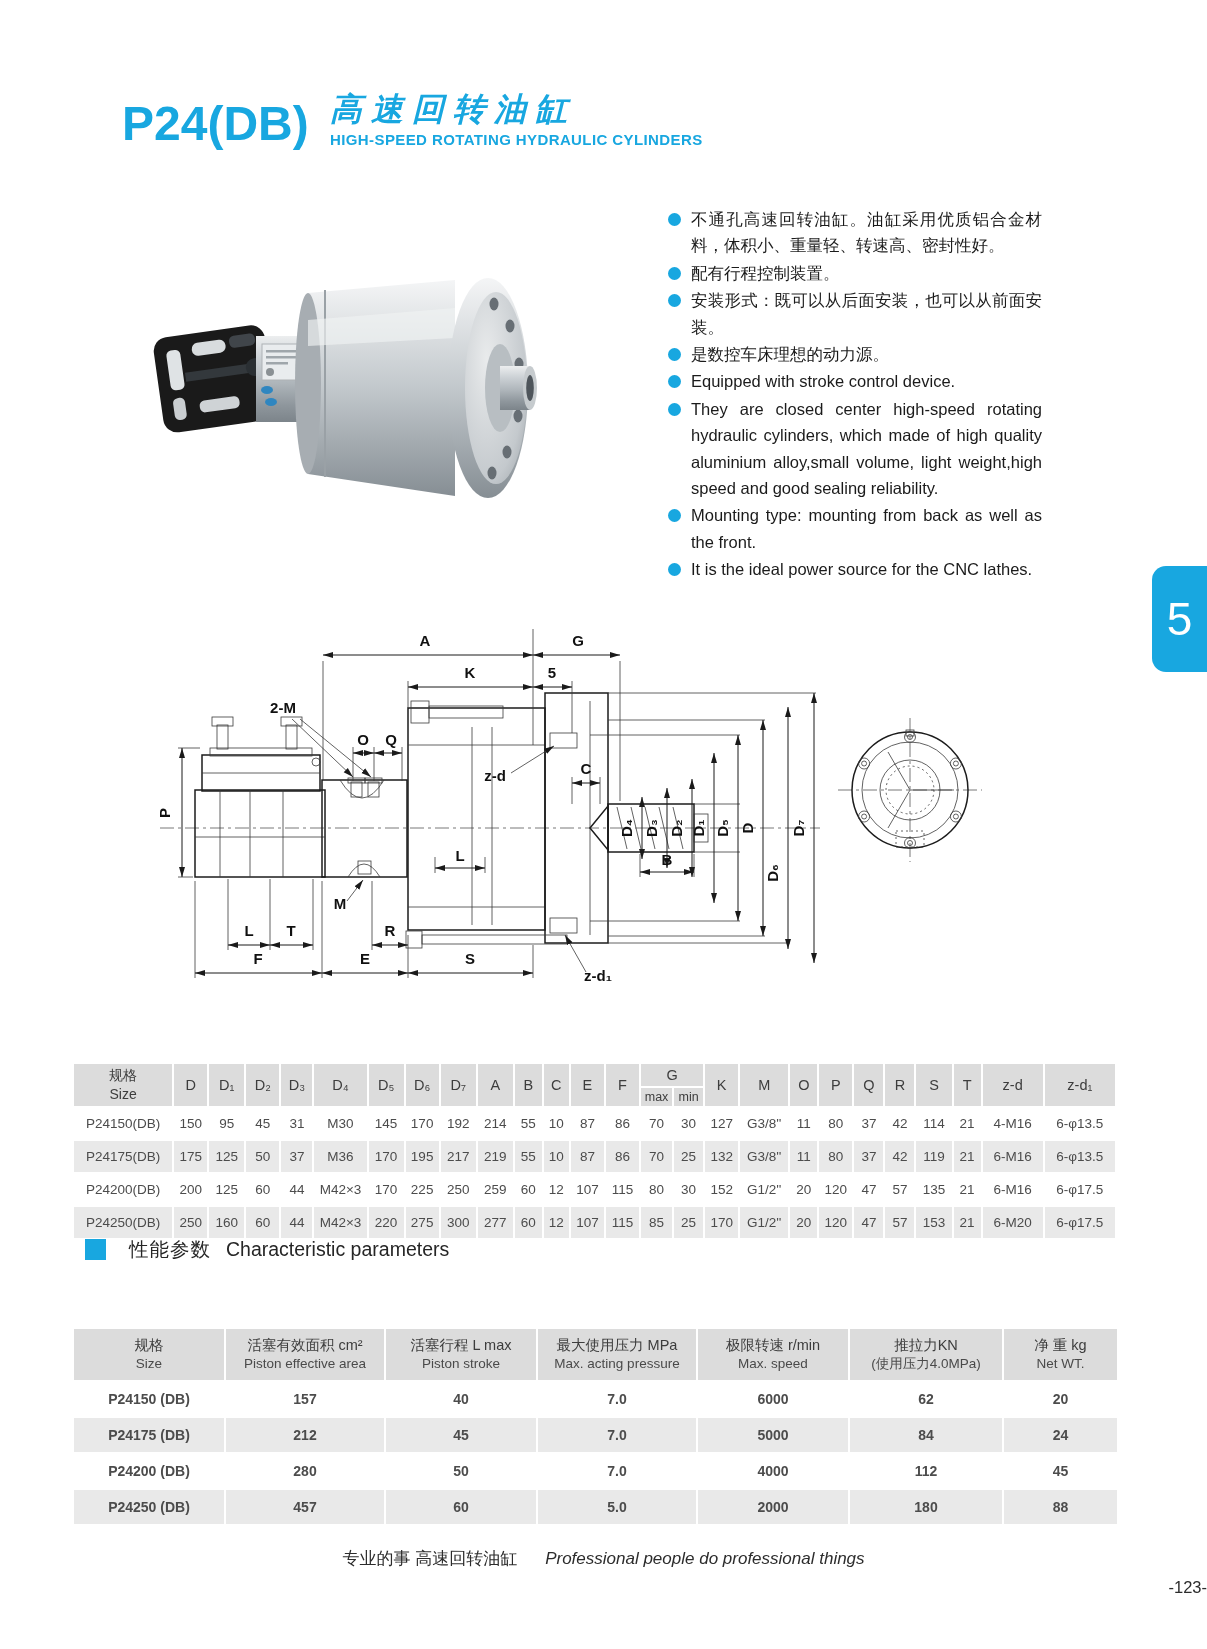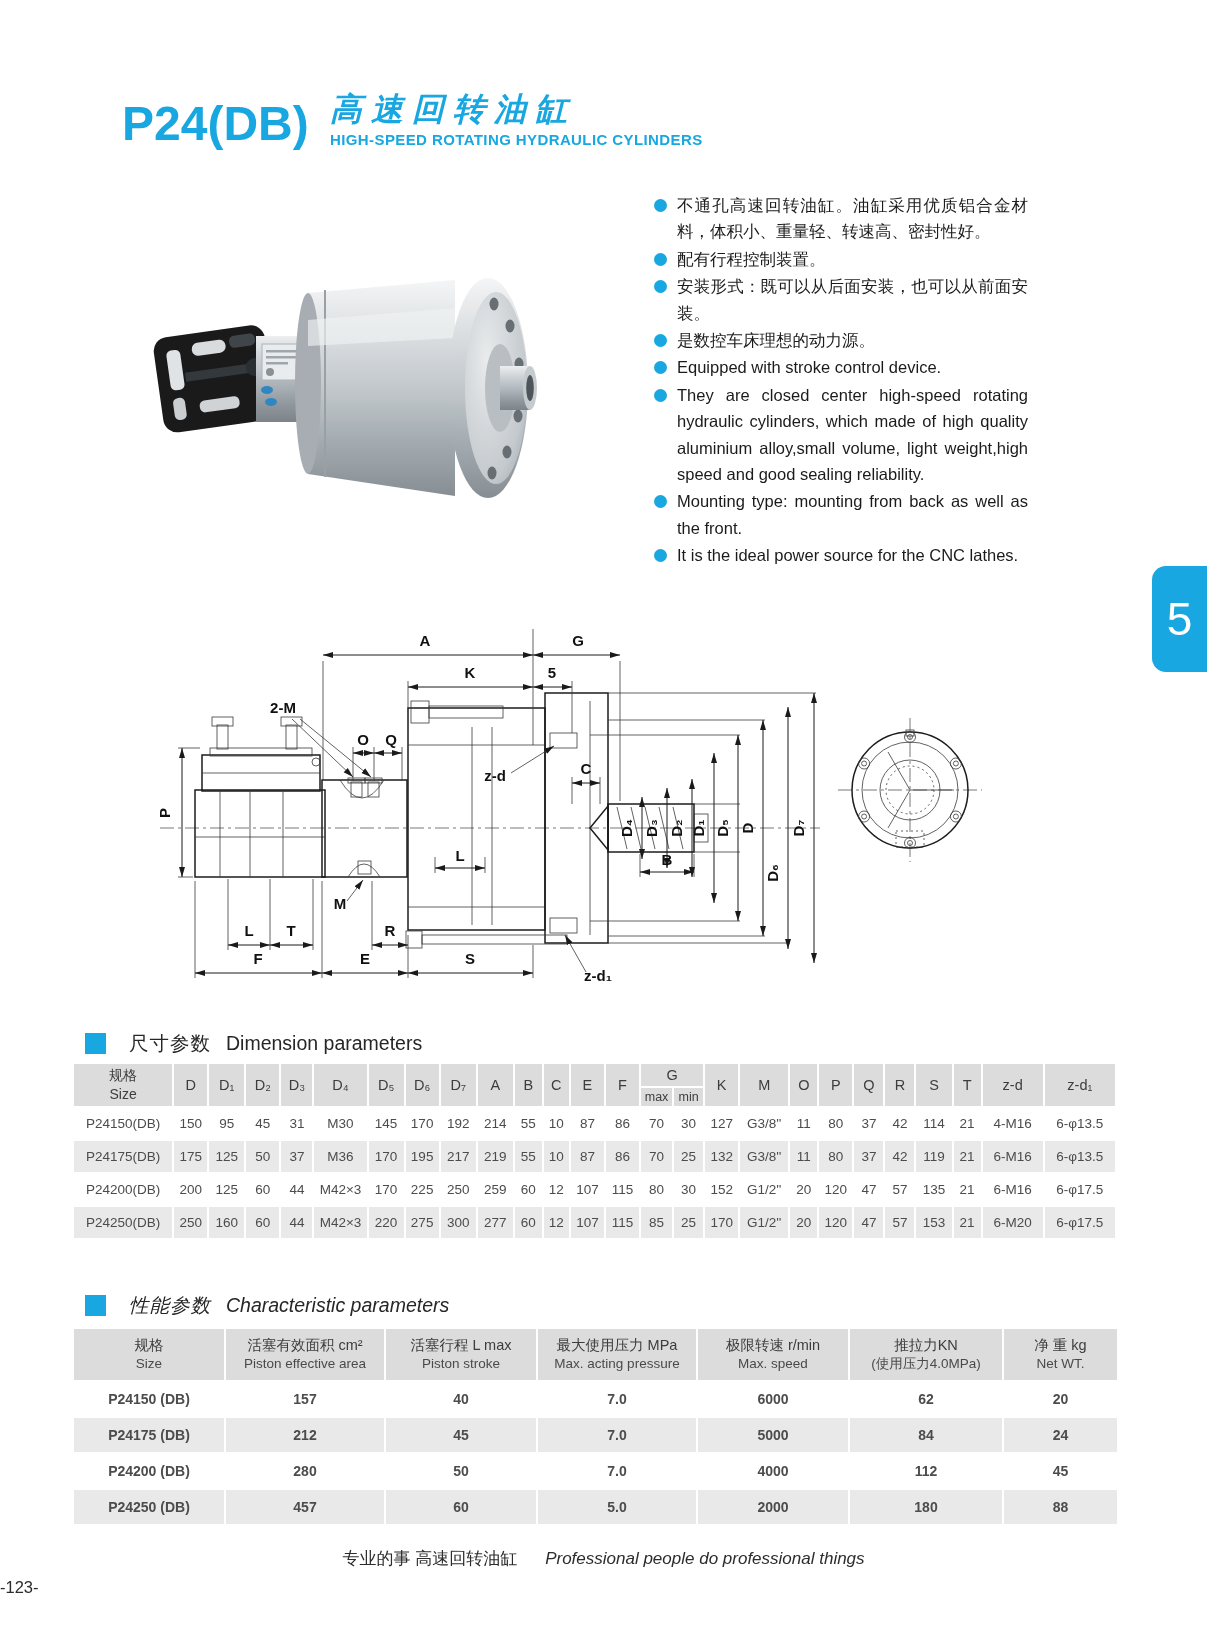--- a/index.html
+++ b/index.html
@@ -5,21 +5,21 @@
   html,body { margin:0; padding:0; background:#fff; }
   .page { position:relative; width:1207px; height:1649px; background:#fff; overflow:hidden;
           font-family:"Liberation Sans", sans-serif; color:#222; }
 
   
   .model   { position:absolute; left:122px; top:96px; font-size:48px; font-weight:bold; color:#18a7e0; }
   .title-zh{ position:absolute; left:330px; top:88px; font-size:32px; font-weight:bold; color:#18a7e0; letter-spacing:9px;font-style:italic; }
   .title-en{ position:absolute; left:330px; top:131px; font-size:15px; font-weight:bold; color:#18a7e0; letter-spacing:0.4px; }
 
   
-  .features { position:absolute; left:650px; top:188px; width:374px; list-style:none; margin:4px; padding:0; }
+  .features { position:absolute; left:650px; top:188px; width:374px; list-style:none; margin:18px; padding:0; }
   .features li { display:flex; margin-bottom:1px; }
   .dot { width:13px; height:13px; border-radius:50%; background:#18a7e0; margin:7px 10px 0 0; flex:none; }
   .ftext { font-size:16.5px; line-height:1.6; text-align:justify; color:#1b1b1b; }
 
   
   .photo  { position:absolute; left:150px; top:268px; width:400px; height:240px; }
   .draw   { position:absolute; left:120px; top:585px; width:1010px; height:400px; }
   .draw .o  { fill:none; stroke:#1c1c1c; stroke-width:1.5; }
   .draw .t  { fill:none; stroke:#3a3a3a; stroke-width:0.8; }
   .draw .dm { stroke:#1a1a1a; stroke-width:1; }
@@ -28,21 +28,21 @@
   .draw .dot-c { stroke-dasharray:2,3; }
 
   
   .side-tab { position:absolute; left:1152px; top:566px; width:55px; height:106px;
               background:#18a7e0; border-radius:14px 0 0 14px; color:#fff;
               display:flex; align-items:center; justify-content:center; font-size:46px; }
 
   
   .sec { position:absolute; left:85px; display:flex; align-items:center; }
   .sec-dim  { top:1030px; }
-  .sec-char { top:1292px;font-style:italic; }
+  .sec-char { top:1236px; }
   .sq { width:21px; height:21px; background:#18a7e0; margin-right:23px; }
   .sec-zh { font-size:19.5px; color:#262626; margin-right:15px; letter-spacing:1px; }
   .sec-en { font-size:19.5px; color:#262626; }
 
   
   table { position:absolute; left:72px; border-collapse:separate; border-spacing:2px; table-layout:fixed; }
   th { background:#dcdcdc; color:#3d3d3d; font-weight:normal; vertical-align:middle; text-align:center; padding:2px 1px; }
   td { text-align:center; color:#4c4c4c; vertical-align:middle; }
   .row-a td { background:#ffffff; }
   .row-b td { background:#e9e9e9; }
@@ -55,21 +55,21 @@
 
   .char-table { top:1327px; width:1045px; }
   .char-table th { padding:6px 2px; }
   .char-table th .zh { display:block; font-size:14.5px; line-height:1.4; }
   .char-table th .en { display:block; font-size:13.5px; line-height:1.4; color:#4a4a4a; }
   .char-table td { font-size:14px; padding:9px 2px;font-weight:bold; }
 
   
   .footer-line { position:absolute; top:1547px; left:0; width:100%; text-align:center; font-size:17px; color:#2c2c2c; }
   .footer-line .en { margin-left:28px;font-style:italic; }
-  .page-num { position:absolute; top:1578px; left:0; width:100%; text-align:left; font-size:16.5px; color:#2c2c2c; }
+  .page-num { position:absolute; top:1578px; left:0; width:100%; text-align:right; font-size:16.5px; color:#2c2c2c; }
 </style>
 </head>
 <body>
 
 <div class="page">
 
   <div class="model">P24(DB)</div>
   <div class="title-zh">高速回转油缸</div>
   <div class="title-en">HIGH-SPEED ROTATING HYDRAULIC CYLINDERS</div>
 
@@ -350,25 +350,20 @@
       <circle class="t" cx="835.9" cy="231.5" r="5.5"></circle>
         <circle class="t" cx="835.9" cy="231.5" r="2.5"></circle>
       <line class="t" x1="790" y1="205" x2="834" y2="205"></line>
       <line class="t" x1="790" y1="205" x2="768" y2="243"></line>
       <line class="t" x1="790" y1="205" x2="768" y2="167"></line>
       <rect class="t dot-c" x="776" y="246" width="28" height="16"></rect>
       <rect class="t" x="786" y="145" width="8" height="6"></rect>
     </g>
   </svg>
 
-  <div class="sec sec-dim">
-    <span class="sq"></span>
-    <span class="sec-zh">尺寸参数</span>
-    <span class="sec-en">Dimension parameters</span>
-  </div>
 
   <table class="dim-table">
     <colgroup>
       <col style="width:98px">
         <col style="width:33px">
         <col style="width:35px">
         <col style="width:33px">
       <col style="width:31px">
         <col style="width:52px">
         <col style="width:35px">

